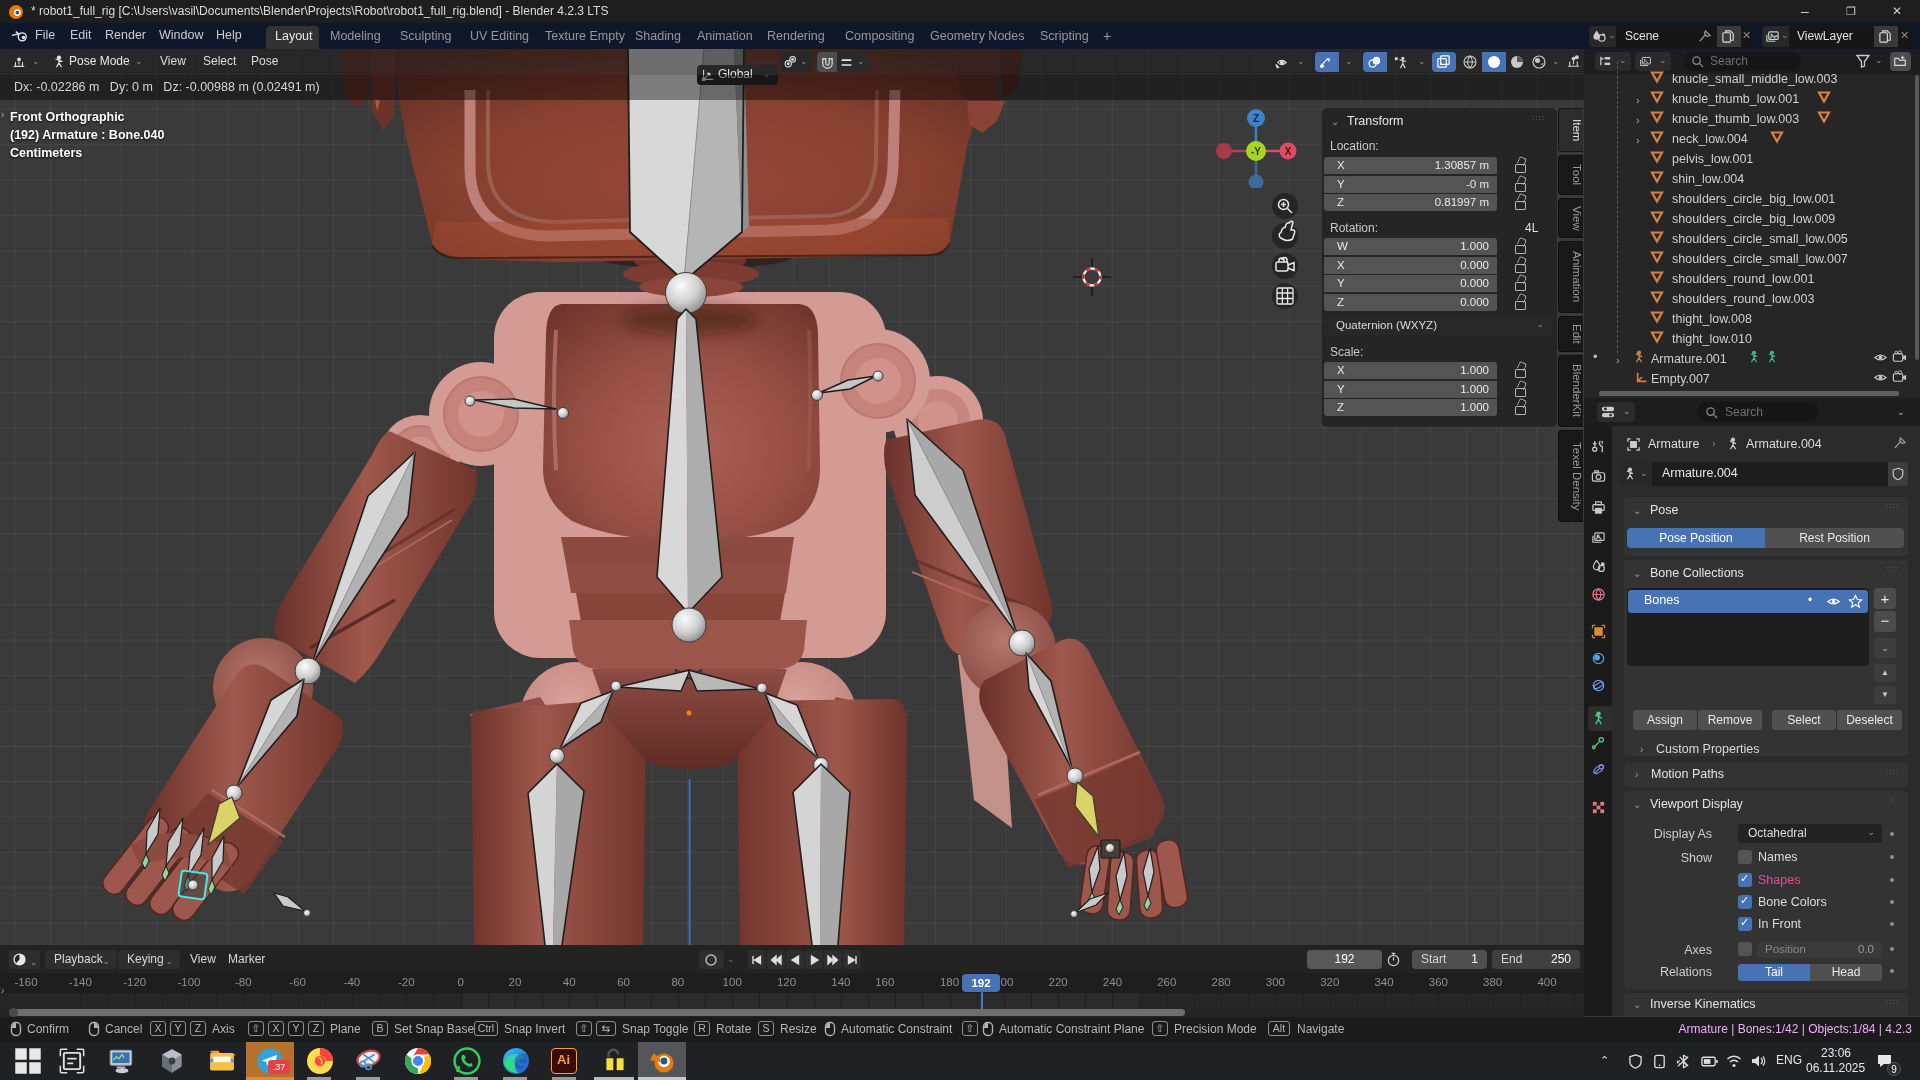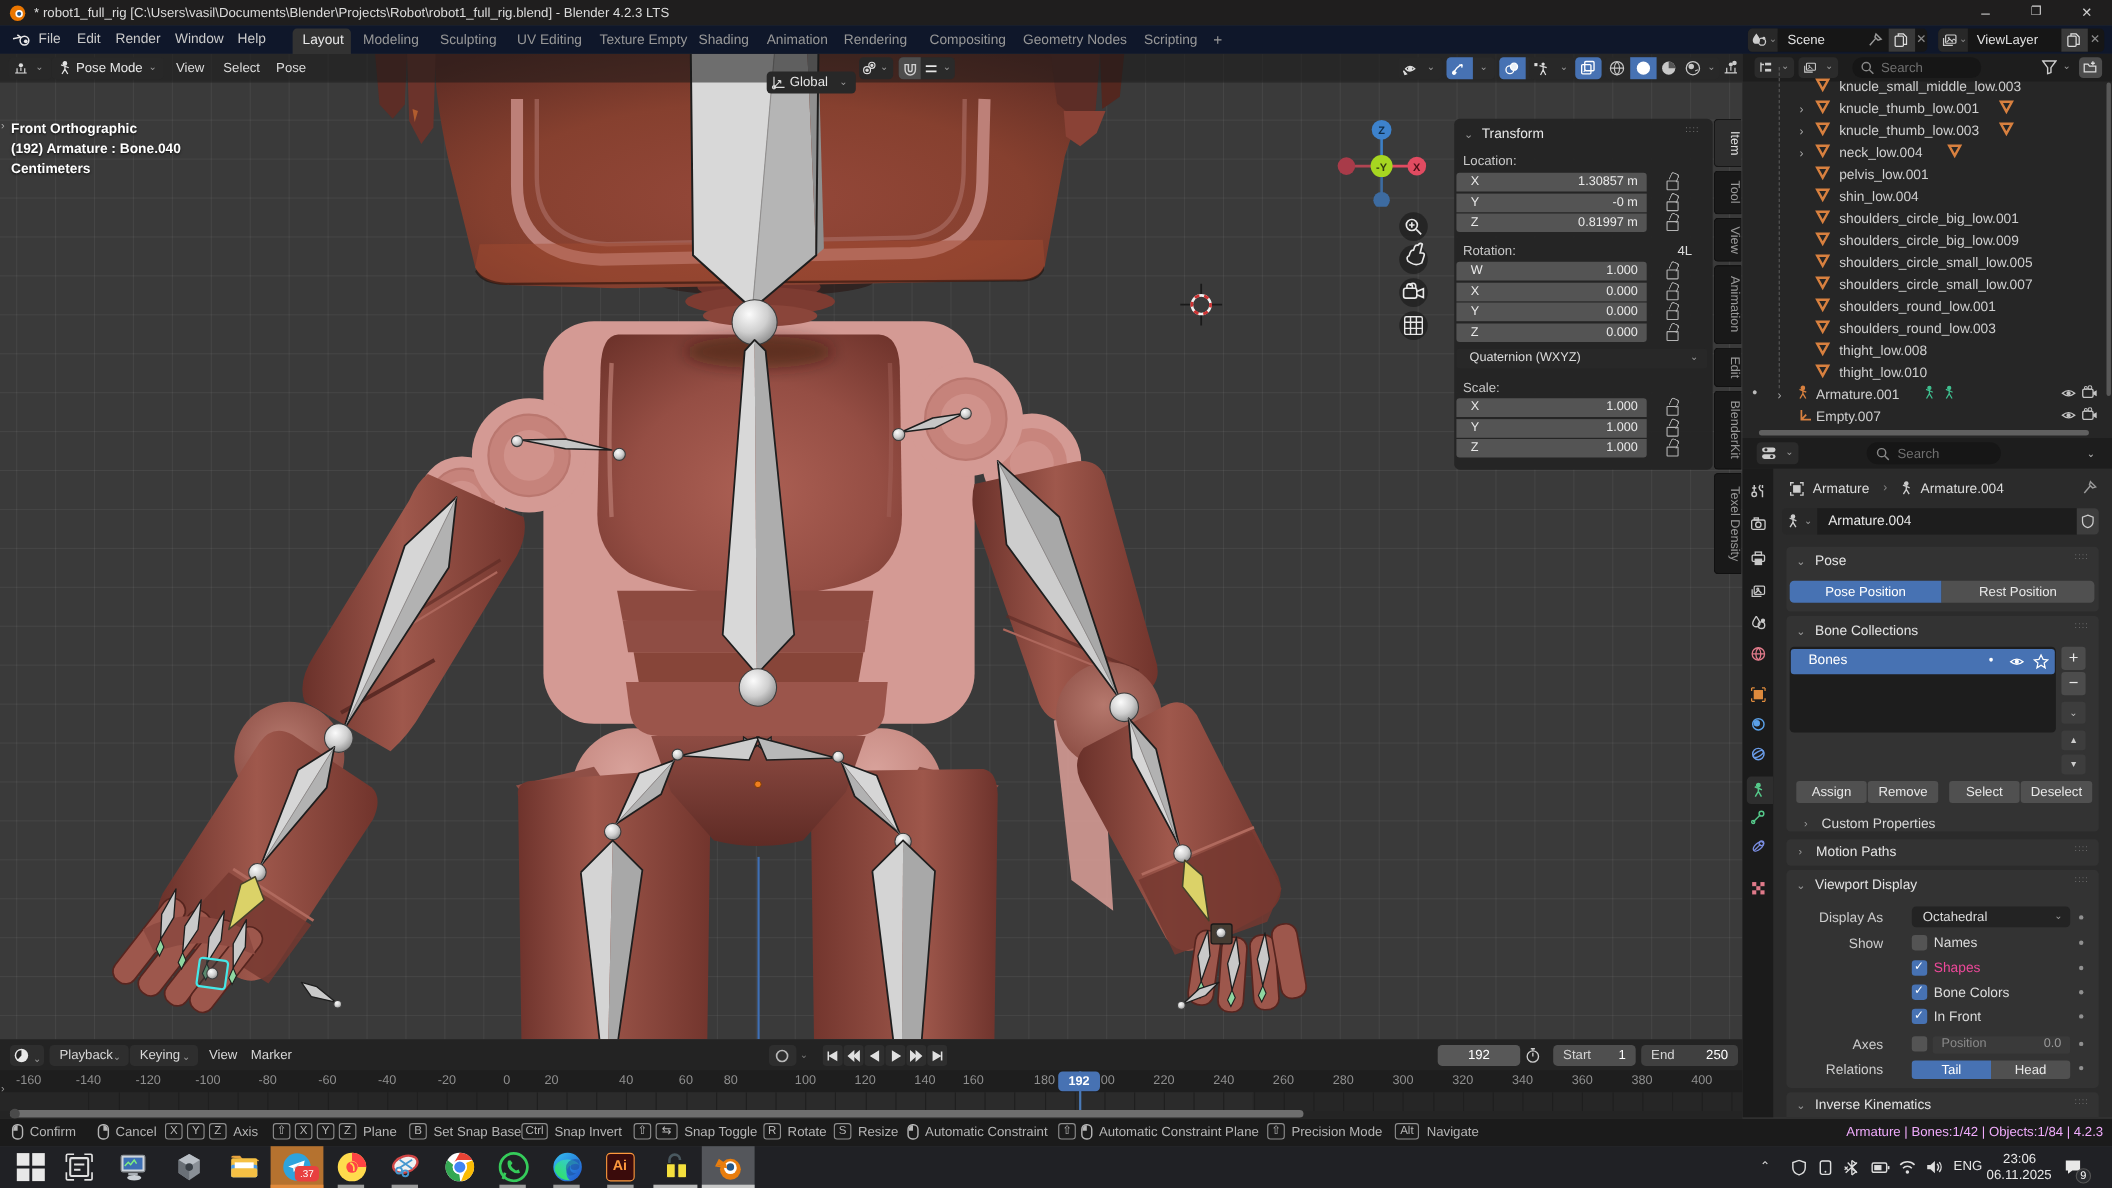--- a/index.html
+++ b/index.html
@@ -500,20 +500,23 @@
   </div>
   <svg class="abs" style="left:1566px;top:5px" width="15" height="15" viewBox="0 0 16 16">
         <g stroke="#ccc" stroke-width="1.2" fill="none">
           <path d="M2 13 h12 M4 13 V8 M12 13 V8"></path>
           <circle cx="8" cy="5" r="2" fill="#ccc" stroke="none"></circle>
           <path d="M8 7 V11"></path>
         </g>
         <circle cx="11.5" cy="3.5" r="2.2" fill="#ccc"></circle>
       </svg>
  </div>
+ <div id="dxbar">
+      <span style="position:absolute;left:14px;top:5px">Dx: -0.02286 m&nbsp;&nbsp; Dy: 0 m&nbsp;&nbsp; Dz: -0.00988 m (0.02491 m)</span>
+    </div>
  <div class="ovl" style="left:10px;top:61px;font-weight:bold">Front Orthographic</div>
  <div class="ovl" style="left:10px;top:79px;font-weight:bold">(192) Armature : Bone.040</div>
  <div class="ovl" style="left:10px;top:97px;font-weight:bold">Centimeters</div>
  <span class="txt" style="left:1px;top:60px;color:#aaa;font-size:10px">›</span>
 
  <svg class="abs" style="left:1213px;top:49px" width="90" height="90" viewBox="0 0 90 90">
    <g stroke-width="2.4">
         <line x1="43" y1="53" x2="43" y2="28" stroke="#3d7fc4"></line>
         <line x1="43" y1="53" x2="43" y2="83" stroke="#3d6ba0"></line>
         <line x1="43" y1="53" x2="73" y2="53" stroke="#e14b61"></line>
@@ -1146,24 +1149,24 @@
 <div id="ruler">
       <span class="txt" style="left:6.039999999999964px;top:3px;width:40px;text-align:center">-160</span>
       <span class="txt" style="left:60.360000000000014px;top:3px;width:40px;text-align:center">-140</span>
       <span class="txt" style="left:114.68px;top:3px;width:40px;text-align:center">-120</span>
       <span class="txt" style="left:169.0px;top:3px;width:40px;text-align:center">-100</span>
       <span class="txt" style="left:223.32px;top:3px;width:40px;text-align:center">-80</span>
       <span class="txt" style="left:277.64px;top:3px;width:40px;text-align:center">-60</span>
       <span class="txt" style="left:331.96000000000004px;top:3px;width:40px;text-align:center">-40</span>
       <span class="txt" style="left:386.28000000000003px;top:3px;width:40px;text-align:center">-20</span>
       <span class="txt" style="left:440.6px;top:3px;width:40px;text-align:center">0</span>
-      <span class="txt" style="left:494.9200000000001px;top:3px;width:40px;">20</span>
+      <span class="txt" style="left:494.9200000000001px;top:3px;width:40px;text-align:center">20</span>
       <span class="txt" style="left:549.24px;top:3px;width:40px;text-align:center">40</span>
       <span class="txt" style="left:603.5600000000001px;top:3px;width:40px;text-align:center">60</span>
-      <span class="txt" style="left:657.8800000000001px;top:3px;width:40px;text-align:left">80</span>
+      <span class="txt" style="left:657.8800000000001px;top:3px;width:40px;text-align:center">80</span>
       <span class="txt" style="left:712.2px;top:3px;width:40px;text-align:center">100</span>
       <span class="txt" style="left:766.52px;top:3px;width:40px;text-align:center">120</span>
       <span class="txt" style="left:820.84px;top:3px;width:40px;text-align:center">140</span>
       <span class="txt" style="left:875.1600000000001px;top:3px;width:40px;text-align:left">160</span>
       <span class="txt" style="left:929.48px;top:3px;width:40px;text-align:center">180</span>
       <span class="txt" style="left:983.8000000000001px;top:3px;width:40px;text-align:center">200</span>
       <span class="txt" style="left:1038.1200000000001px;top:3px;width:40px;text-align:center">220</span>
       <span class="txt" style="left:1092.44px;top:3px;width:40px;text-align:center">240</span>
       <span class="txt" style="left:1146.7600000000002px;top:3px;width:40px;text-align:center">260</span>
       <span class="txt" style="left:1201.08px;top:3px;width:40px;text-align:center">280</span>

